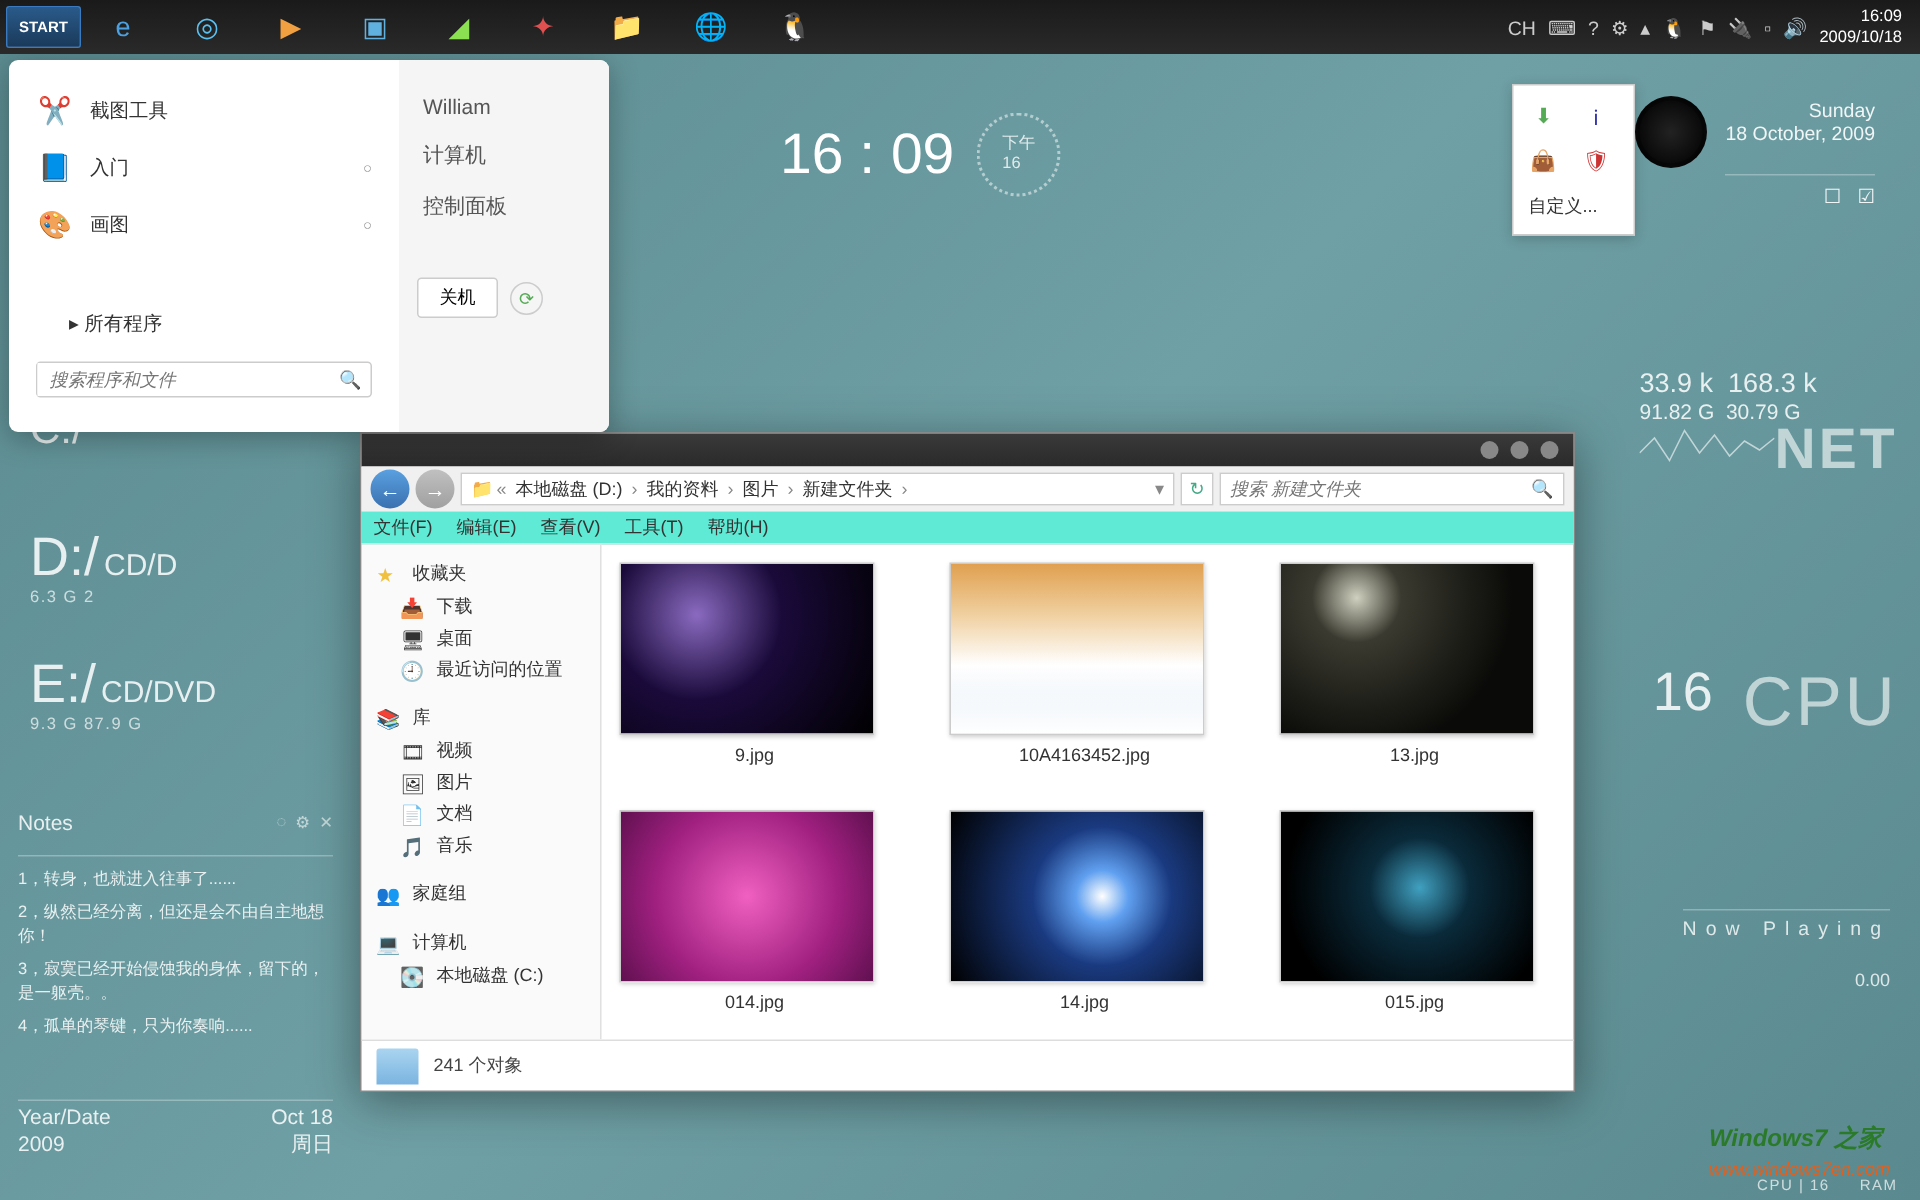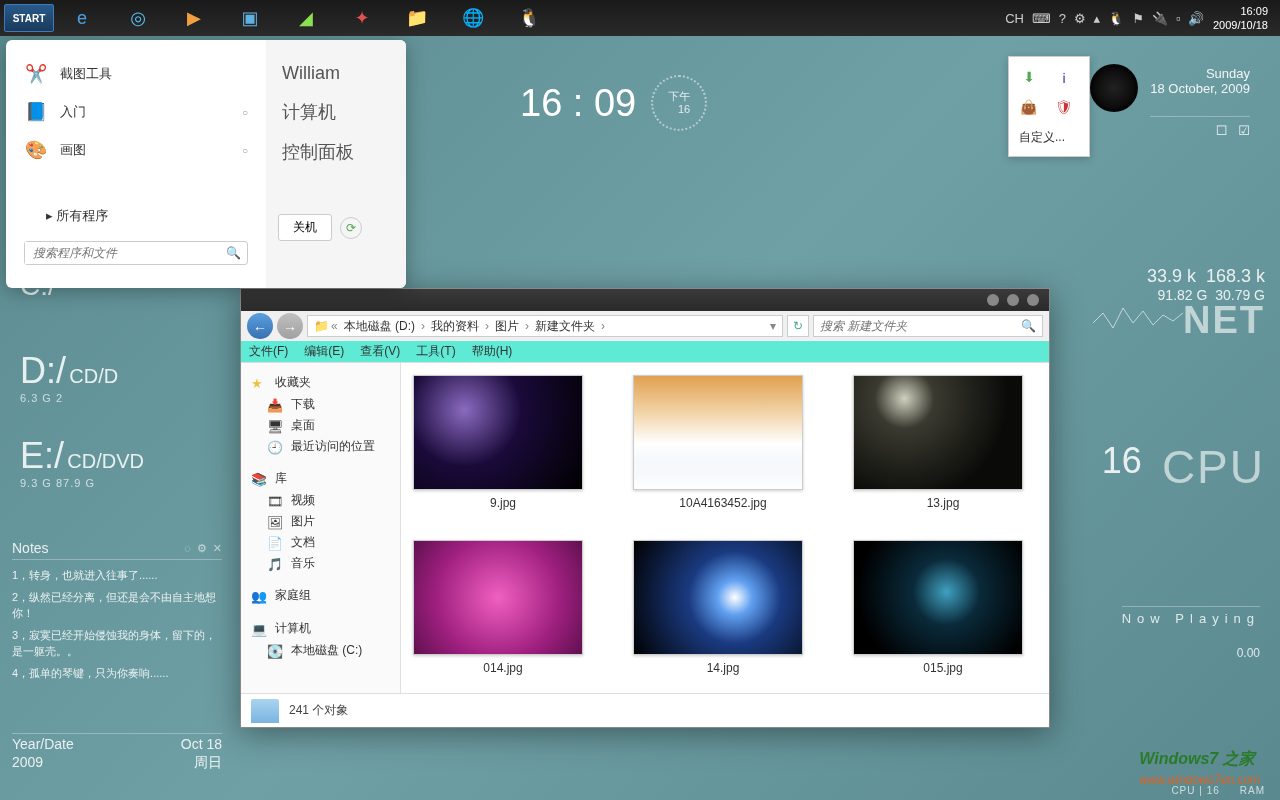--- a/index.html
+++ b/index.html
@@ -17,44 +17,44 @@
 .startmenu { position:absolute; top:40px; left:6px; width:400px; background:#fff; border-radius:6px; box-shadow:0 4px 20px rgba(0,0,0,0.3); display:flex; z-index:90; }
 .sm-left { flex:1; padding:15px 10px; }
 .sm-right { width:140px; background:#f5f5f5; border-radius:0 6px 6px 0; padding:15px 12px; }
 .sm-item { display:flex; align-items:center; padding:6px 8px; color:#333; font-size:13px; cursor:pointer; border-radius:3px; }
 .sm-icon { width:26px; height:26px; margin-right:10px; display:flex; align-items:center; justify-content:center; font-size:18px; }
 .sm-arrow { margin-left:auto; color:#999; font-size:10px; }
 .sm-all { padding:8px 30px; color:#333; font-size:13px; cursor:pointer; }
 .sm-search { display:flex; margin:8px; border:1px solid #ccc; border-radius:3px; background:#fff; }
 .sm-search input { flex:1; border:none; padding:4px 8px; font-size:12px; font-style:italic; color:#888; outline:none; }
 .sm-search-btn { width:26px; display:flex; align-items:center; justify-content:center; color:#4a7ac0; cursor:pointer; }
-.sm-right-item { padding:8px 4px; color:#555; font-size:18px; cursor:pointer; }
-.sm-shutdown { margin-top:42px; display:flex; align-items:center; gap:8px; }
+.sm-right-item { padding:8px 4px; color:#555; font-size:14px; cursor:pointer; }
+.sm-shutdown { margin-top:30px; display:flex; align-items:center; gap:8px; }
 .sm-shutdown-btn { padding:4px 14px; border:1px solid #ccc; background:#fff; font-size:12px; cursor:pointer; border-radius:3px; }
 .sm-shutdown-arrow { width:22px; height:22px; border:1px solid #ccc; border-radius:50%; display:flex; align-items:center; justify-content:center; color:#5a5; cursor:pointer; }
 
 
 .traypopup { position:absolute; top:56px; right:190px; width:82px; background:#fff; border:1px solid #ccc; padding:10px; z-index:95; box-shadow:0 2px 8px rgba(0,0,0,0.2); }
 .tray-grid { display:grid; grid-template-columns:1fr 1fr; gap:10px; margin-bottom:12px; }
 .tray-mini { width:20px; height:20px; cursor:pointer; display:flex; align-items:center; justify-content:center; font-size:14px; }
 .tray-custom { color:#333; font-size:12px; cursor:pointer; }
 
 
 .desk-clock { position:absolute; top:75px; left:520px; color:#fff; display:flex; align-items:center; gap:15px; }
 .desk-time { font-size:38px; font-weight:300; }
 .dotted-circle { width:56px; height:56px; position:relative; }
 .dotted-circle::before { content:''; position:absolute; inset:0; border:2px dotted rgba(255,255,255,0.5); border-radius:50%; }
-.dotted-inner { position:absolute; top:50%; left:50%; transform:translate(-50%,-50%); font-size:11px; text-align:right; line-height:1.2; color:rgba(255,255,255,0.8); }
+.dotted-inner { position:absolute; top:50%; left:50%; transform:translate(-50%,-50%); font-size:11px; text-align:left; line-height:1.2; color:rgba(255,255,255,0.8); }
 
 
 .date-gadget { position:absolute; top:66px; right:30px; text-align:right; color:rgba(255,255,255,0.9); font-size:13px; }
 .gauge { width:48px; height:48px; border:3px solid rgba(0,0,0,0.3); border-radius:50%; position:absolute; left:-60px; top:-2px; background:radial-gradient(#222,#000); }
 
 
-.net-widget { position:absolute; top:266px; right:15px; text-align:right; color:rgba(255,255,255,0.85); }
+.net-widget { position:absolute; top:245px; right:15px; color:rgba(255,255,255,0.85); }
 .net-nums { font-size:18px; }
 .net-nums2 { font-size:14px; }
 .net-label { font-size:38px; font-weight:700; letter-spacing:2px; line-height:0.8; opacity:0.7; }
 .net-graph { width:90px; height:30px; display:inline-block; }
 
 
 .cpu-widget { position:absolute; top:440px; right:15px; text-align:right; color:rgba(255,255,255,0.85); }
 .cpu-num { font-size:36px; font-weight:300; display:inline-block; vertical-align:top; margin-right:20px; }
 .cpu-label { font-size:46px; font-weight:400; letter-spacing:2px; opacity:0.7; display:inline-block; vertical-align:top; }
 
@@ -67,21 +67,21 @@
 .drive { position:absolute; color:rgba(255,255,255,0.85); }
 .drive-c { top:270px; left:20px; font-size:28px; font-weight:300; }
 .drive-d { top:350px; left:20px; }
 .drive-e { top:435px; left:20px; }
 .drive-letter { font-size:36px; font-weight:300; display:inline-block; }
 .drive-type { font-size:20px; font-weight:300; }
 .drive-size { font-size:11px; opacity:0.8; letter-spacing:1px; }
 
 
 .notes { position:absolute; top:540px; left:12px; width:210px; color:rgba(255,255,255,0.85); }
-.notes-hdr { display:flex; align-items:center; border-bottom:1px solid rgba(255,255,255,0.3); padding-bottom:3px; margin-bottom:8px; font-size:14px; }
+.notes-hdr { display:flex; align-items:center; border-bottom:1px solid rgba(255,255,255,0.3); padding-bottom:14px; margin-bottom:8px; font-size:14px; }
 .notes-icons { margin-left:auto; display:flex; gap:6px; font-size:11px; opacity:0.7; }
 .note-line { font-size:11px; margin:7px 0; line-height:1.4; }
 
 
 .yeardate { position:absolute; bottom:28px; left:12px; width:210px; color:rgba(255,255,255,0.85); }
 .yd-row { display:flex; justify-content:space-between; font-size:14px; border-top:1px solid rgba(255,255,255,0.3); padding-top:2px; }
 
 
 .explorer { position:absolute; top:288px; left:240px; width:810px; height:440px; background:#fff; border:1px solid #888; box-shadow:0 6px 30px rgba(0,0,0,0.4); z-index:80; display:flex; flex-direction:column; }
 .ex-titlebar { height:22px; background:linear-gradient(#3a3a3a,#2a2a2a); display:flex; align-items:center; justify-content:flex-end; padding:0 10px; gap:8px; }

